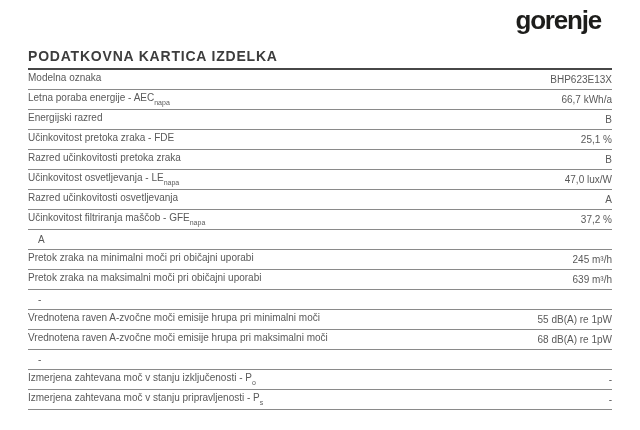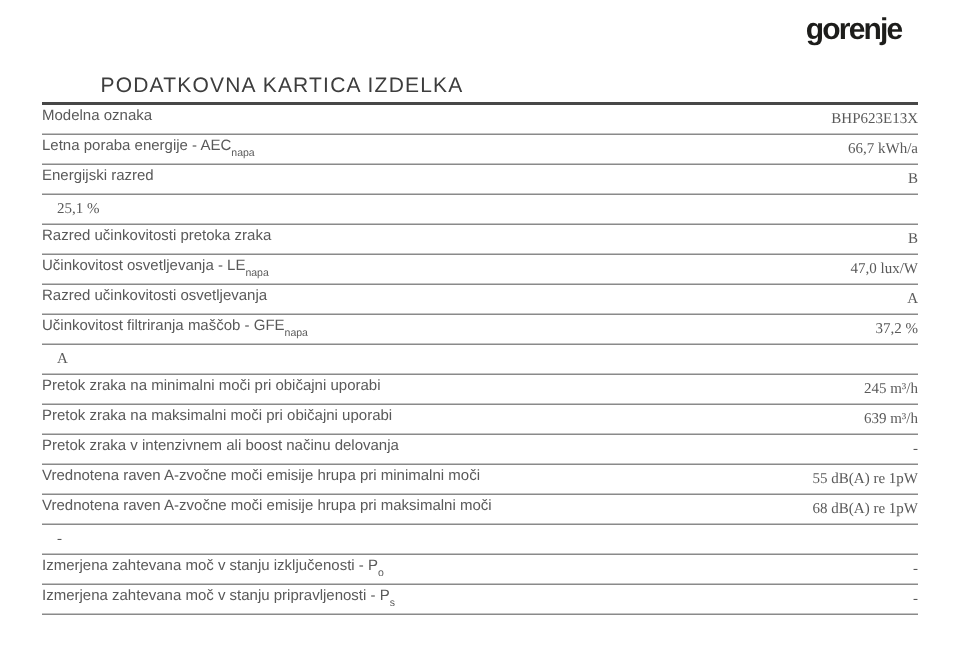--- a/index.html
+++ b/index.html
@@ -20,41 +20,40 @@
     position: relative;
     width: 640px;
     height: 430px;
     background: var(--background);
     overflow: hidden;
   }
   .logo {
     position: absolute;
     top: 5px;
     right: 39px;
-    font-size: 20px;
+    font-size: 26px;
     font-weight: bold;
     letter-spacing: -1.2px;
     color: var(--logo);
     line-height: 30px;
   }
   .title-block {
     position: absolute;
     left: 28px;
     right: 28px;
     top: 48px;
     border-bottom: 2px solid var(--heading-border);
     padding-bottom: 3px;
   }
   .title-block h1 {
     font-size: 14px;
-    font-weight: normal;
+    font-weight: bold;
     letter-spacing: 0.8px;
     line-height: 17px;
     color: var(--heading);
-    margin-left: 39px;
   }
   .table {
     position: absolute;
     left: 28px;
     right: 28px;
     top: 70px;
   }
   .row {
     height: 20px;
     display: flex;
@@ -70,21 +69,20 @@
   .row .label sub {
     font-size: 7px;
     line-height: 1;
     position: relative;
     top: 1px;
   }
   .row .value {
     white-space: nowrap;
     text-align: center;
     padding-left: 10px;
-    font-family: Liberation Serif, serif;
   }
 </style>
 </head>
 <body>
 
 <div class="sheet">
 
   <div class="logo">gorenje</div>
 
   <div class="title-block">
@@ -101,20 +99,21 @@
     <span class="label"><span>Letna poraba energije - AEC</span><sub>napa</sub></span>
     <span class="value">66,7 kWh/a</span>
   </div>
 
   <div class="row">
     <span class="label"><span>Energijski razred</span><sub></sub></span>
     <span class="value">B</span>
   </div>
 
   <div class="row">
+    <span class="label"><span>Učinkovitost pretoka zraka - FDE</span><sub></sub></span>
     <span class="value">25,1 %</span>
   </div>
 
   <div class="row">
     <span class="label"><span>Razred učinkovitosti pretoka zraka</span><sub></sub></span>
     <span class="value">B</span>
   </div>
 
   <div class="row">
     <span class="label"><span>Učinkovitost osvetljevanja - LE</span><sub>napa</sub></span>
@@ -139,21 +138,20 @@
     <span class="label"><span>Pretok zraka na minimalni moči pri običajni uporabi</span><sub></sub></span>
     <span class="value">245 m³/h</span>
   </div>
 
   <div class="row">
     <span class="label"><span>Pretok zraka na maksimalni moči pri običajni uporabi</span><sub></sub></span>
     <span class="value">639 m³/h</span>
   </div>
 
   <div class="row">
-    <span class="label"><span>Pretok zraka v intenzivnem ali boost načinu delovanja</span><sub></sub></span>
     <span class="value">-</span>
   </div>
 
   <div class="row">
     <span class="label"><span>Vrednotena raven A-zvočne moči emisije hrupa pri minimalni moči</span><sub></sub></span>
     <span class="value">55 dB(A) re 1pW</span>
   </div>
 
   <div class="row">
     <span class="label"><span>Vrednotena raven A-zvočne moči emisije hrupa pri maksimalni moči</span><sub></sub></span>

